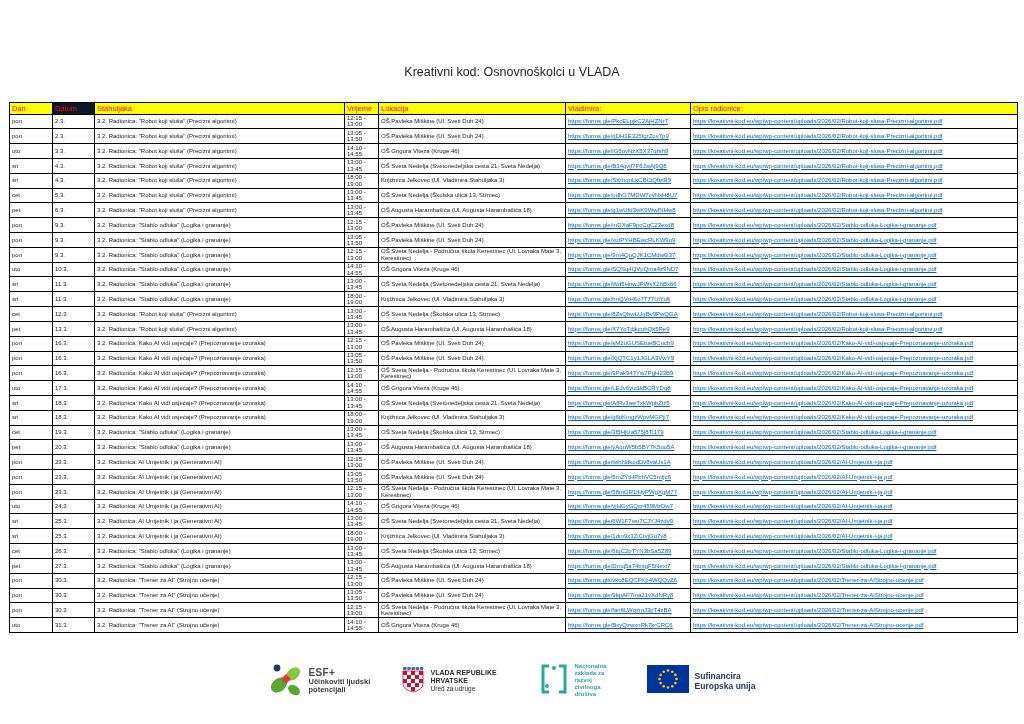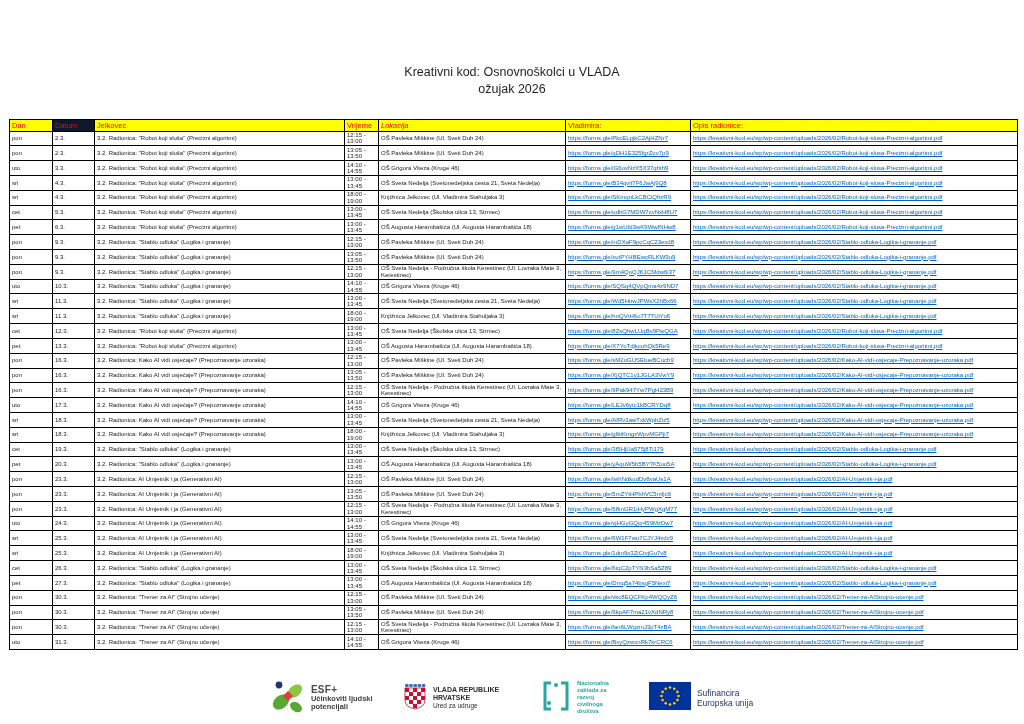--- a/index.html
+++ b/index.html
@@ -23,47 +23,46 @@
   table.schedule td a { text-decoration: underline; overflow-wrap: break-word; word-break: break-word; cursor: pointer; }
   td.cell-vrijeme { white-space: normal; }
 
   .footer-logos { display: flex; justify-content: center; align-items: center; gap: 30px; margin-top: 22px; height: 52px; }
   .logo-group { display: flex; align-items: center; gap: 6px; }
   .esf-title { font-size: 10px; font-weight: 700; color: #4a4a4a; letter-spacing: 0.3px; }
   .esf-sub { font-size: 7.5px; font-weight: 700; color: #3d3d3d; width: 62px; line-height: 8.5px; }
   .hr-title { font-size: 7px; font-weight: 700; color: #2b2b2b; width: 78px; line-height: 8px; }
   .hr-sub { font-size: 6.5px; font-weight: 400; color: #2b2b2b; }
   .nz-text { font-size: 6px; font-weight: 700; color: #2aa7a0; width: 42px; line-height: 7px; }
-  .eu-text { font-size: 8.5px; font-weight: 400; color: #1f3864; line-height: 10px; }
+  .eu-text { font-size: 8.5px; font-weight: 700; color: #1f3864; line-height: 10px; }
 </style>
 </head>
 <body>
 
 <div class="doc-title">
   <div>Kreativni kod: Osnovnoškolci u VLADA</div>
-  <div>ožujak 2026</div>
 </div>
 
 <table class="schedule">
   <colgroup>
     <col class="c-dan">
       <col class="c-datum">
       <col class="c-akt">
       <col class="c-vri">
     <col class="c-lok">
       <col class="c-pri">
       <col class="c-opis">
   </colgroup>
   <thead>
     <tr id="header-row">
         <th style="background: rgb(255, 255, 0); color: rgb(255, 0, 0);">Dan</th>
         <th style="background: #0f172a; color: rgb(255, 0, 0);">Datum</th>
-        <th style="background: rgb(255, 255, 0); color: rgb(255, 0, 0);">Jelkovec</th>
+        <th style="background: rgb(255, 255, 0); color: rgb(255, 0, 0);">Stahuljaka</th>
         <th style="background: rgb(255, 255, 0); color: rgb(255, 0, 0);">Vrijeme</th>
-        <th style="background: rgb(255, 255, 0); color: rgb(255, 0, 0); font-style: italic;">Lokacija</th>
+        <th style="background: rgb(255, 255, 0); color: rgb(255, 0, 0);">Lokacija</th>
         <th style="background: rgb(255, 255, 0); color: rgb(255, 0, 0);">Vladimira:</th>
         <th style="background: rgb(255, 255, 0); color: rgb(255, 0, 0);">Opis radionice:</th>
       </tr>
   </thead>
   <tbody id="table-body">
       <tr>
         <td>pon</td>
         <td>2.3.</td>
         <td>3.2. Radionica: "Robot koji sluša" (Precizni algoritmi)</td>
         <td class="cell-vrijeme">12:15 - 13:00</td>

